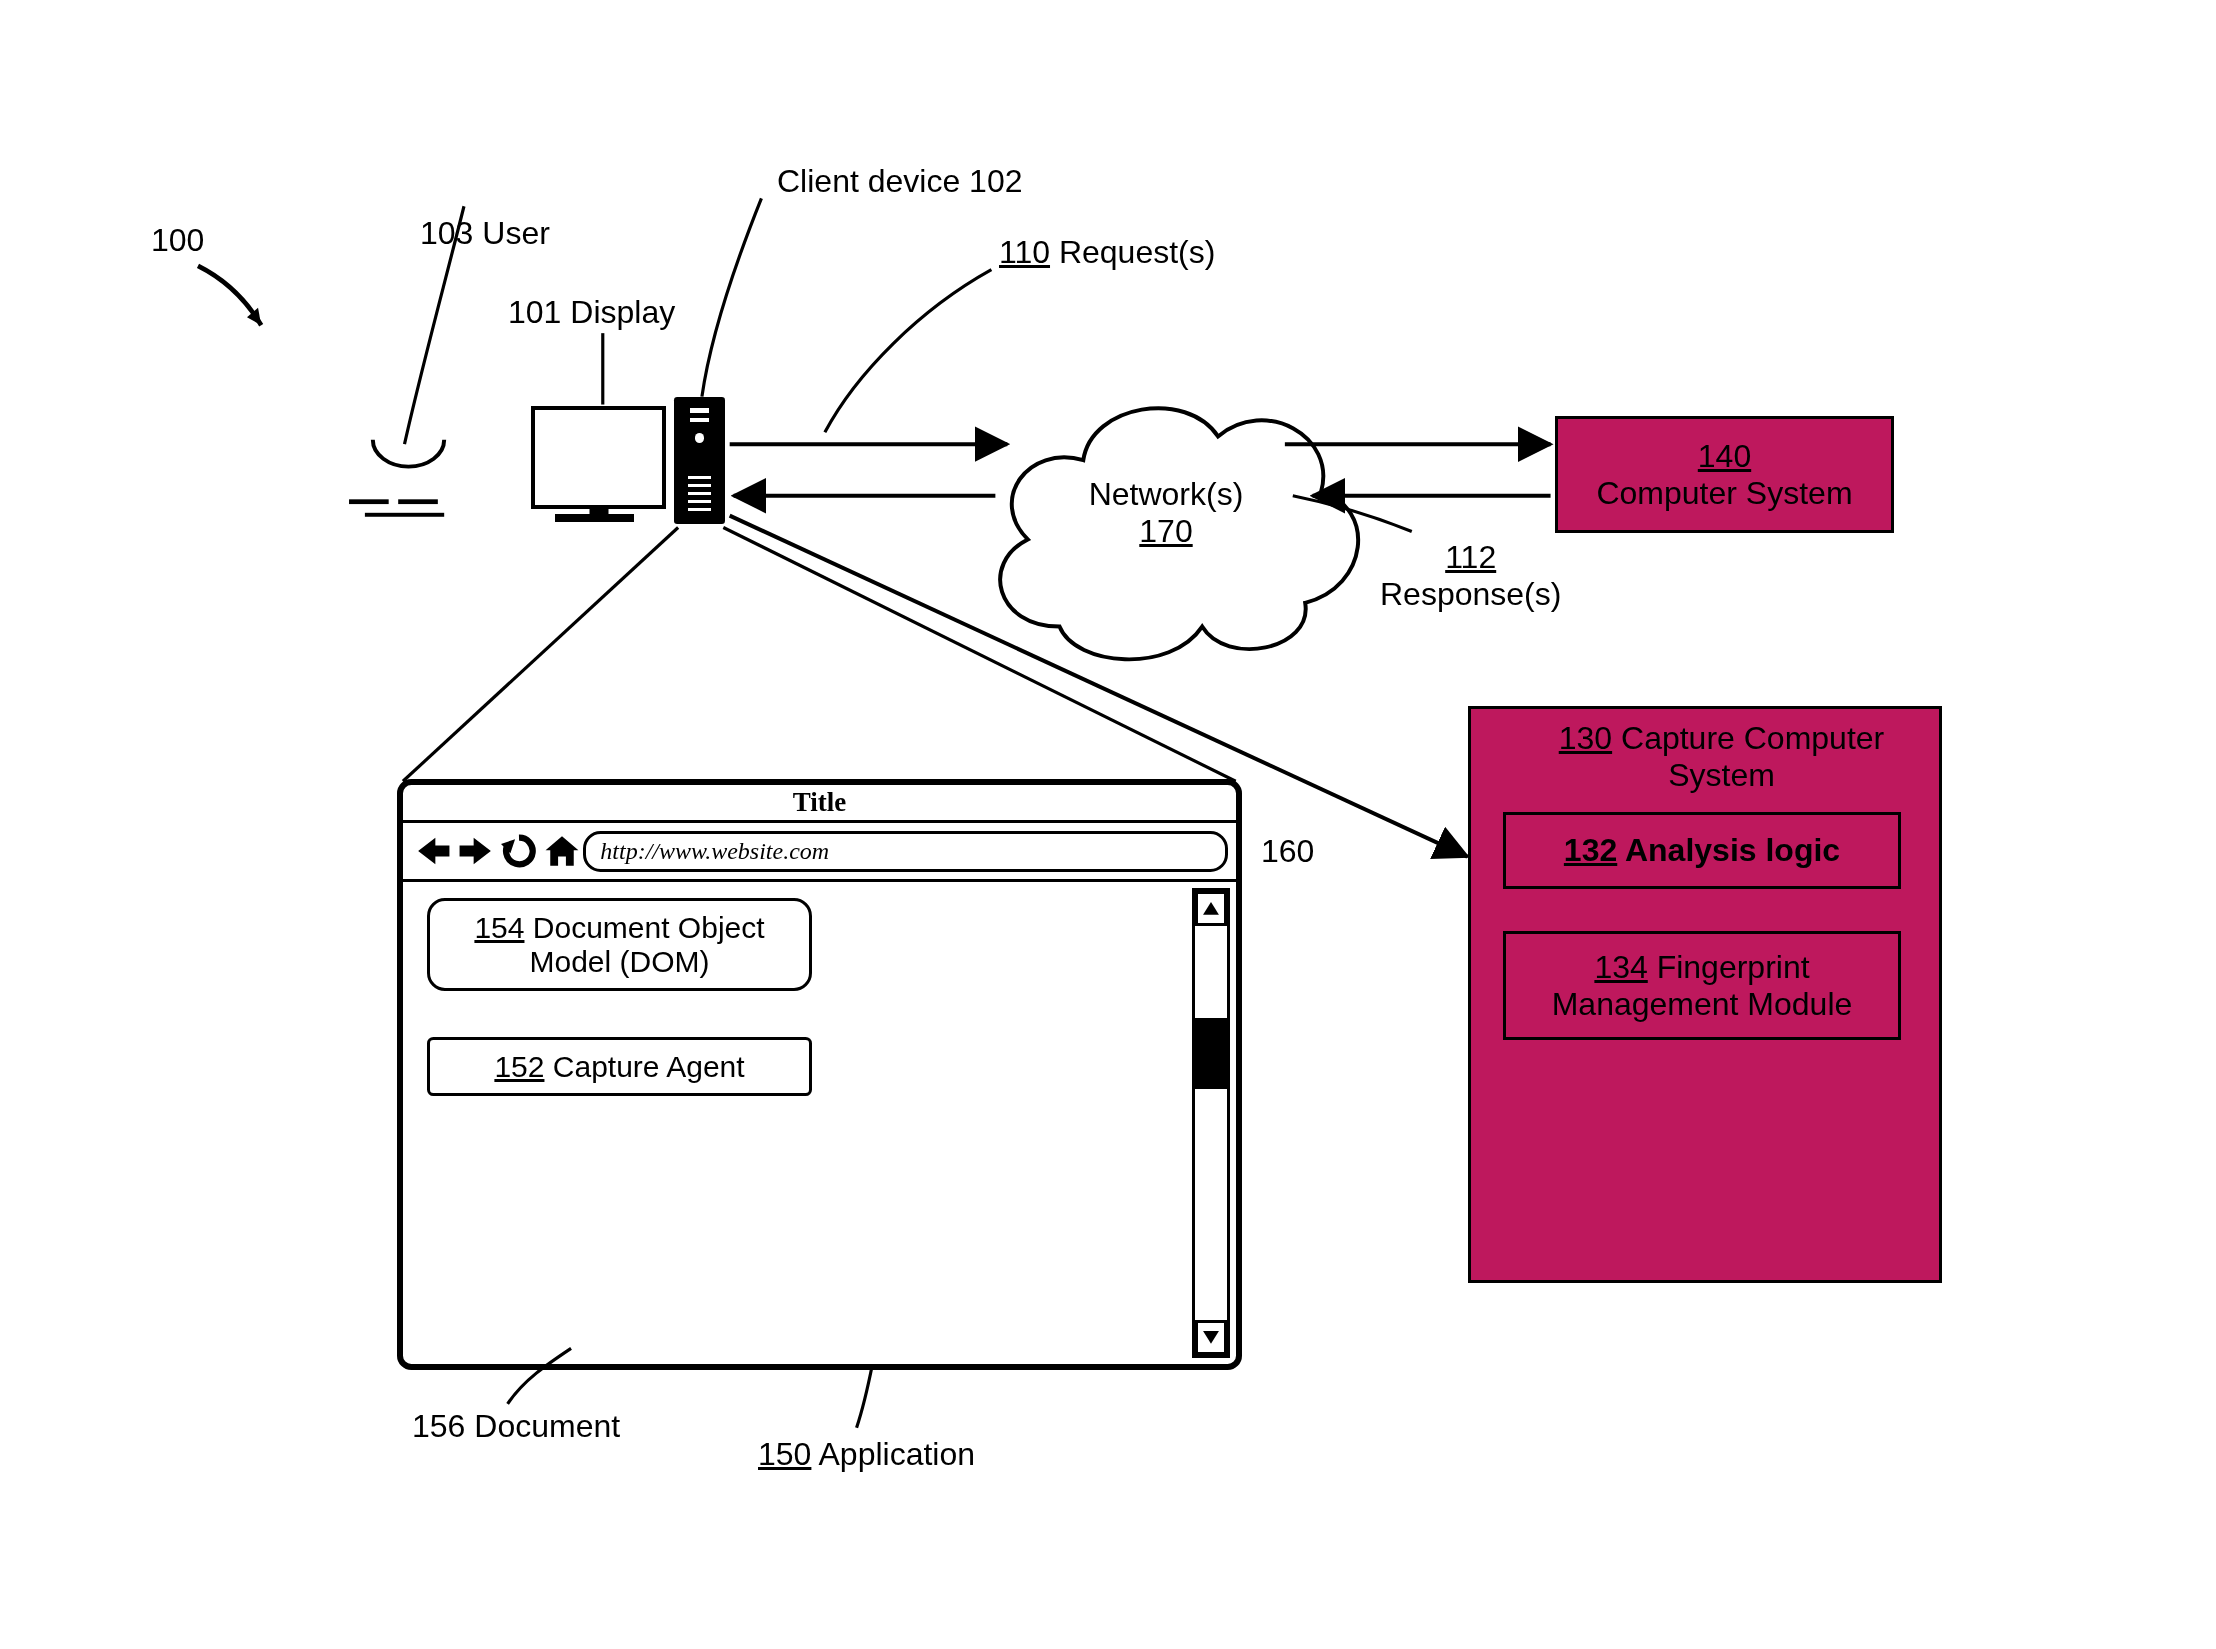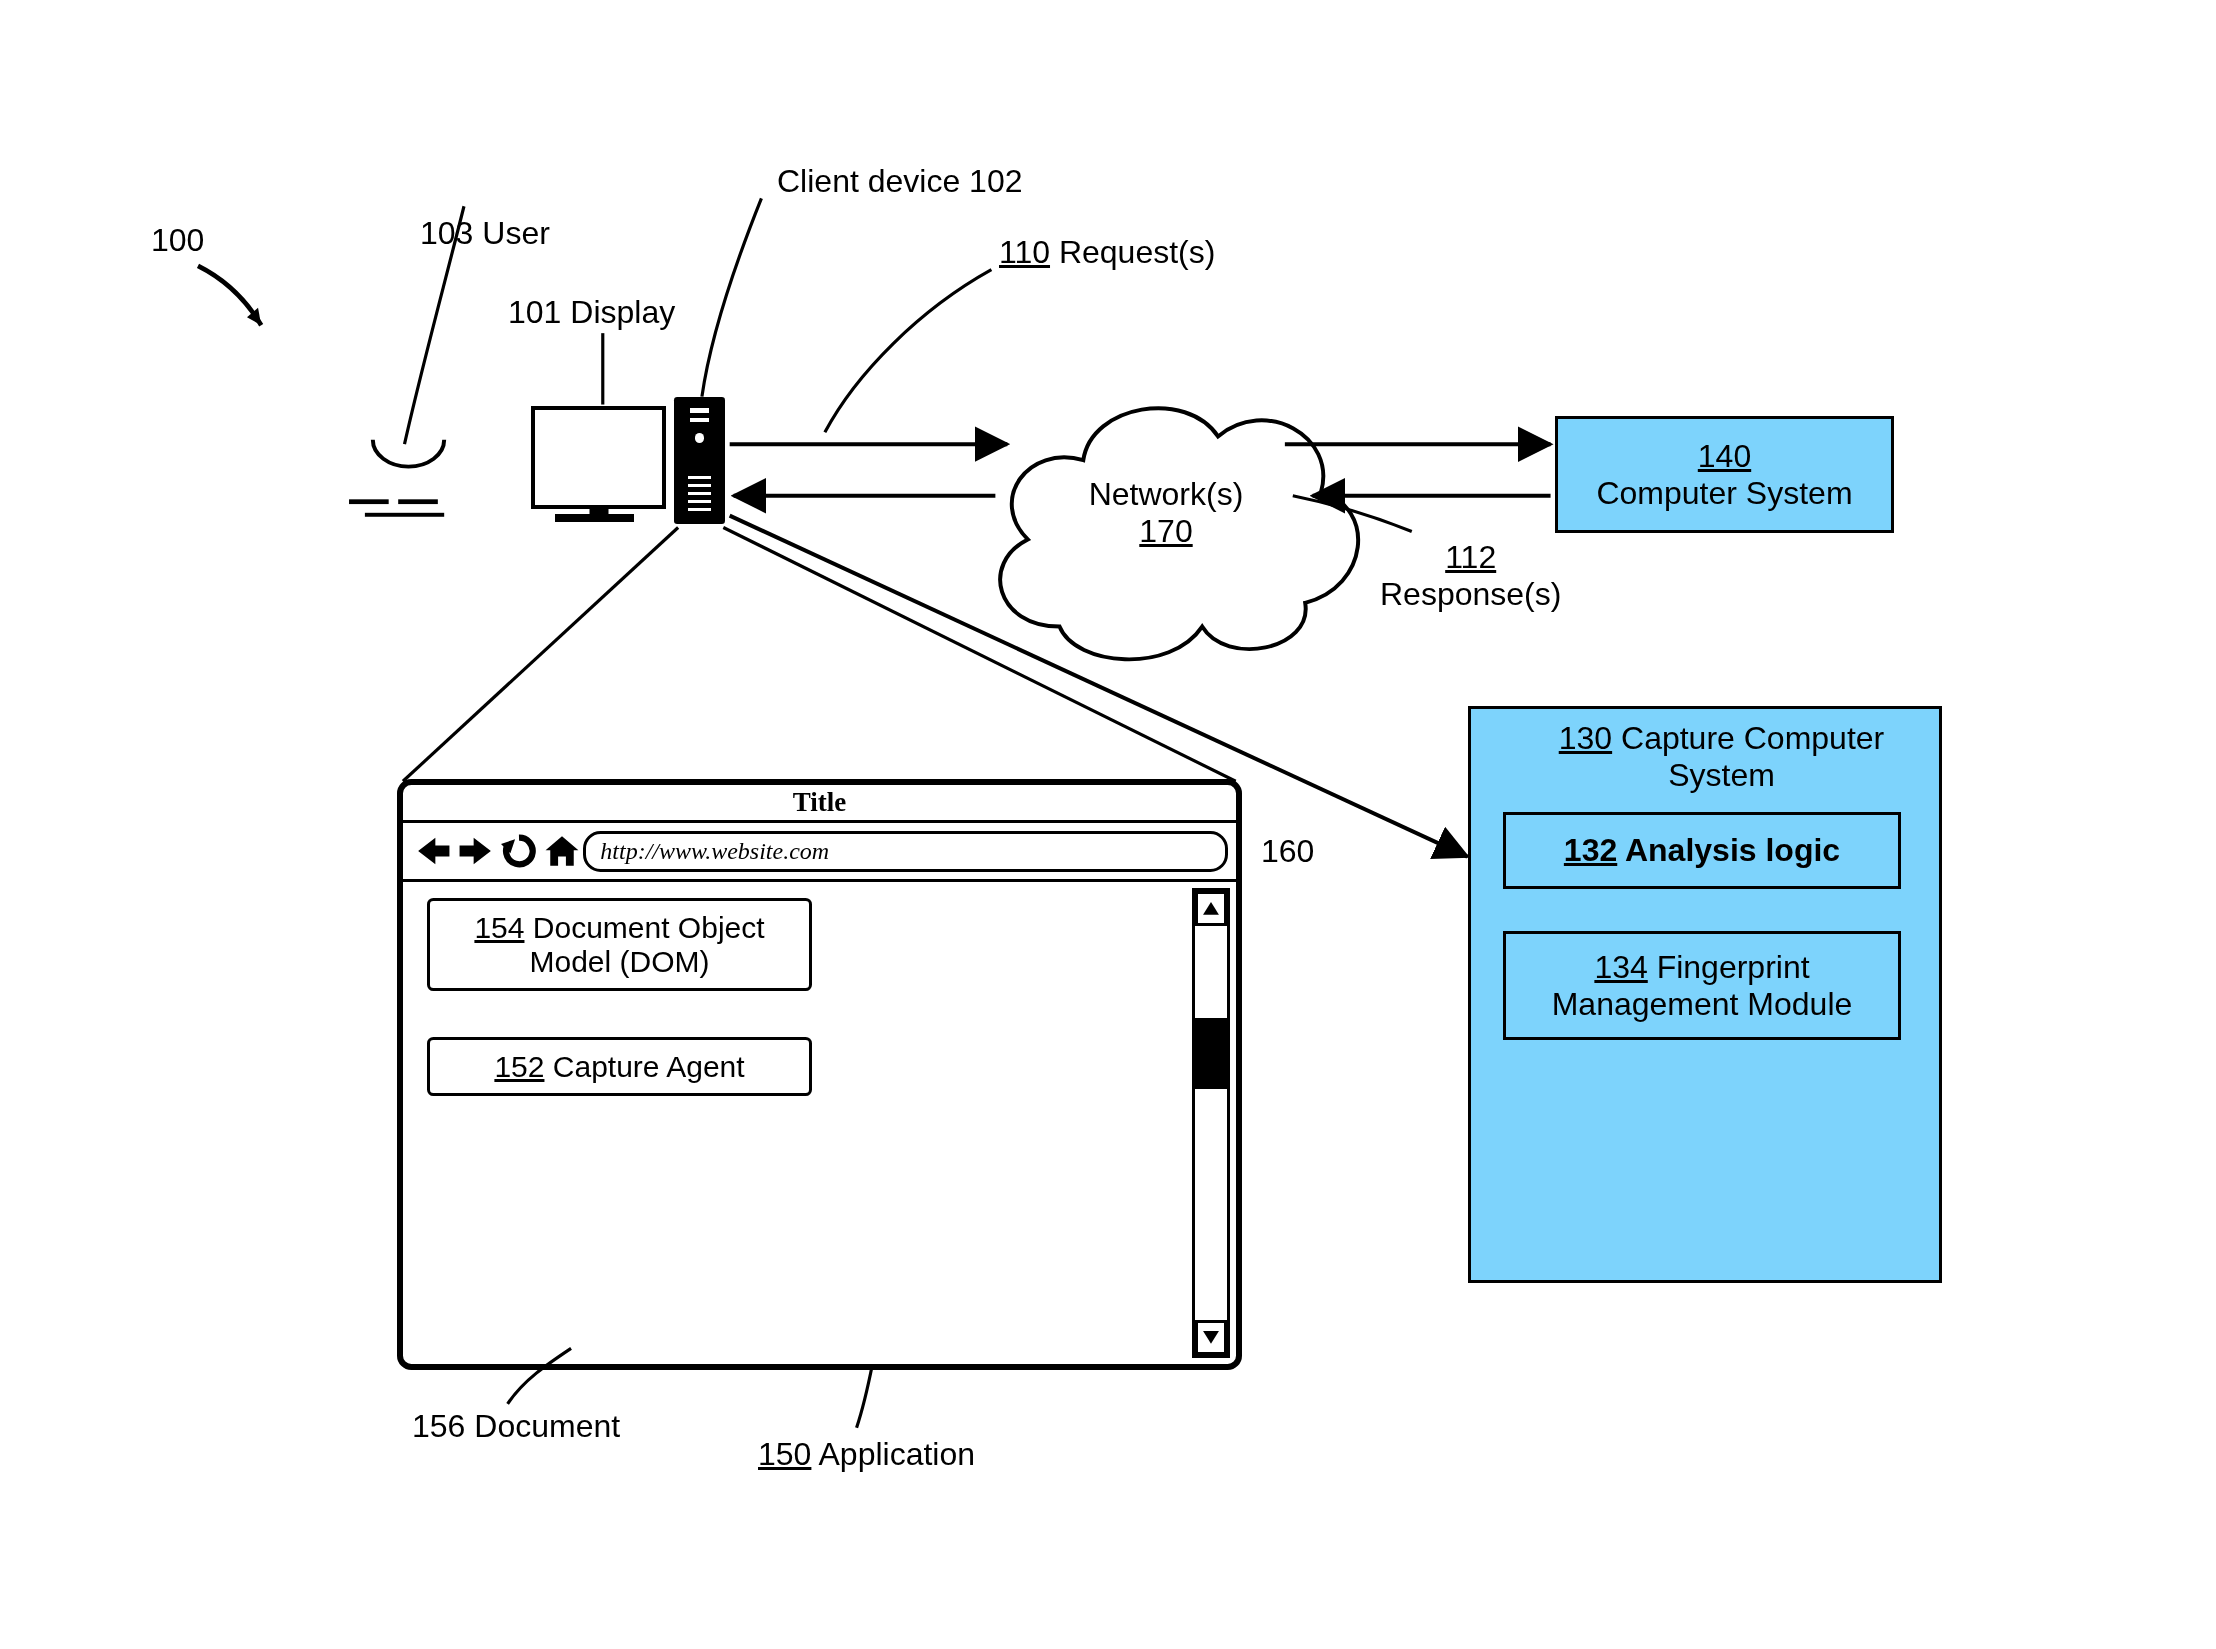--- a/index.html
+++ b/index.html
@@ -18,21 +18,21 @@
   .label {
     position: absolute;
     font-size: 32px;
     line-height: 1.15;
     white-space: nowrap;
   }
   .ul { text-decoration: underline; }
   .box {
     position: absolute;
     border: 3.2px solid #000;
-    background: #7dd3fc;
+    background: #be185d;
     text-align: center;
     font-size: 32px;
   }
   .center-content {
     display: flex;
     flex-direction: row;
     align-items: center;
     justify-content: center;
   }
   .col {
@@ -306,21 +306,21 @@
       <div class="navbtn">
         <svg width="36" height="36" viewBox="0 0 46 46">
           <polygon points="23,4 44,22 38,22 38,42 28,42 28,30 18,30 18,42 8,42 8,22 2,22" fill="#000"></polygon>
         </svg>
       </div>
       <div class="addr">
         <span>http://www.website.com</span>
       </div>
     </div>
     <div class="content">
-      <div class="docbox" style="top:16px;">
+      <div class="docbox" style="top:16px;border-radius:18px;">
         <span class="ul">154</span> Document Object<br>Model (DOM)
       </div>
       <div class="docbox" style="top:155px;">
         <span class="ul">152</span> <span>Capture Agent</span>
       </div>
       <div class="scrollbar">
         <div class="scroll-btn" style="top:0;">
           <svg width="16" height="12.7" viewBox="0 0 20 16">
               <polygon points="10,0 20,16 0,16" fill="#000"></polygon>
             </svg>

